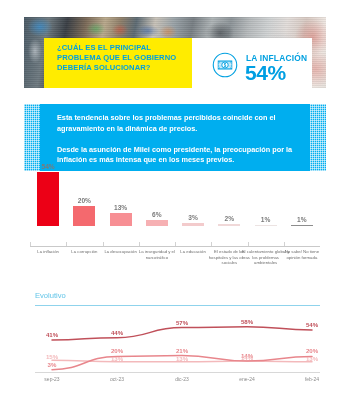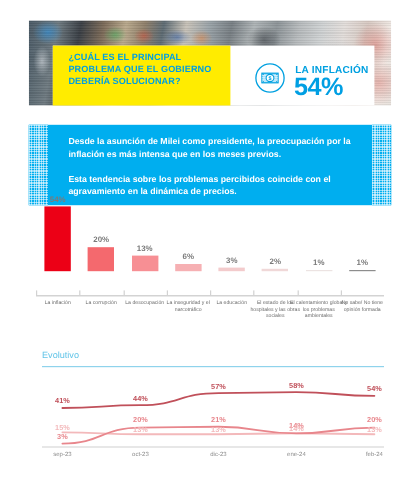--- a/index.html
+++ b/index.html
@@ -299,22 +299,22 @@
   </div>
 
   <div class="inflation-label">LA INFLACIÓN</div>
   <div class="inflation-value">54%</div>
 </div>
 
 <div class="blue-block">
   <div class="edge-l"></div>
   <div class="edge-r"></div>
   <div class="blue-text">
+    <p>Esta tendencia sobre los problemas percibidos coincide con el agravamiento en la dinámica de precios.</p>
     <p>Desde la asunción de Milei como presidente, la preocupación por la inflación es más intensa que en los meses previos.</p>
-    <p>Esta tendencia sobre los problemas percibidos coincide con el agravamiento en la dinámica de precios.</p>
   </div>
 </div>
 
 <div class="bar-chart">
   <div class="bar-axis"></div>
   <div class="bar-cols" id="bar-cols">
       <div class="bar-col">
         <div class="bar-tick"></div>
         <div class="bar-val" style="bottom: 116px;">54%</div>
         <div class="bar-rect" style="height: 54px; background: rgb(236, 0, 22);"></div>

